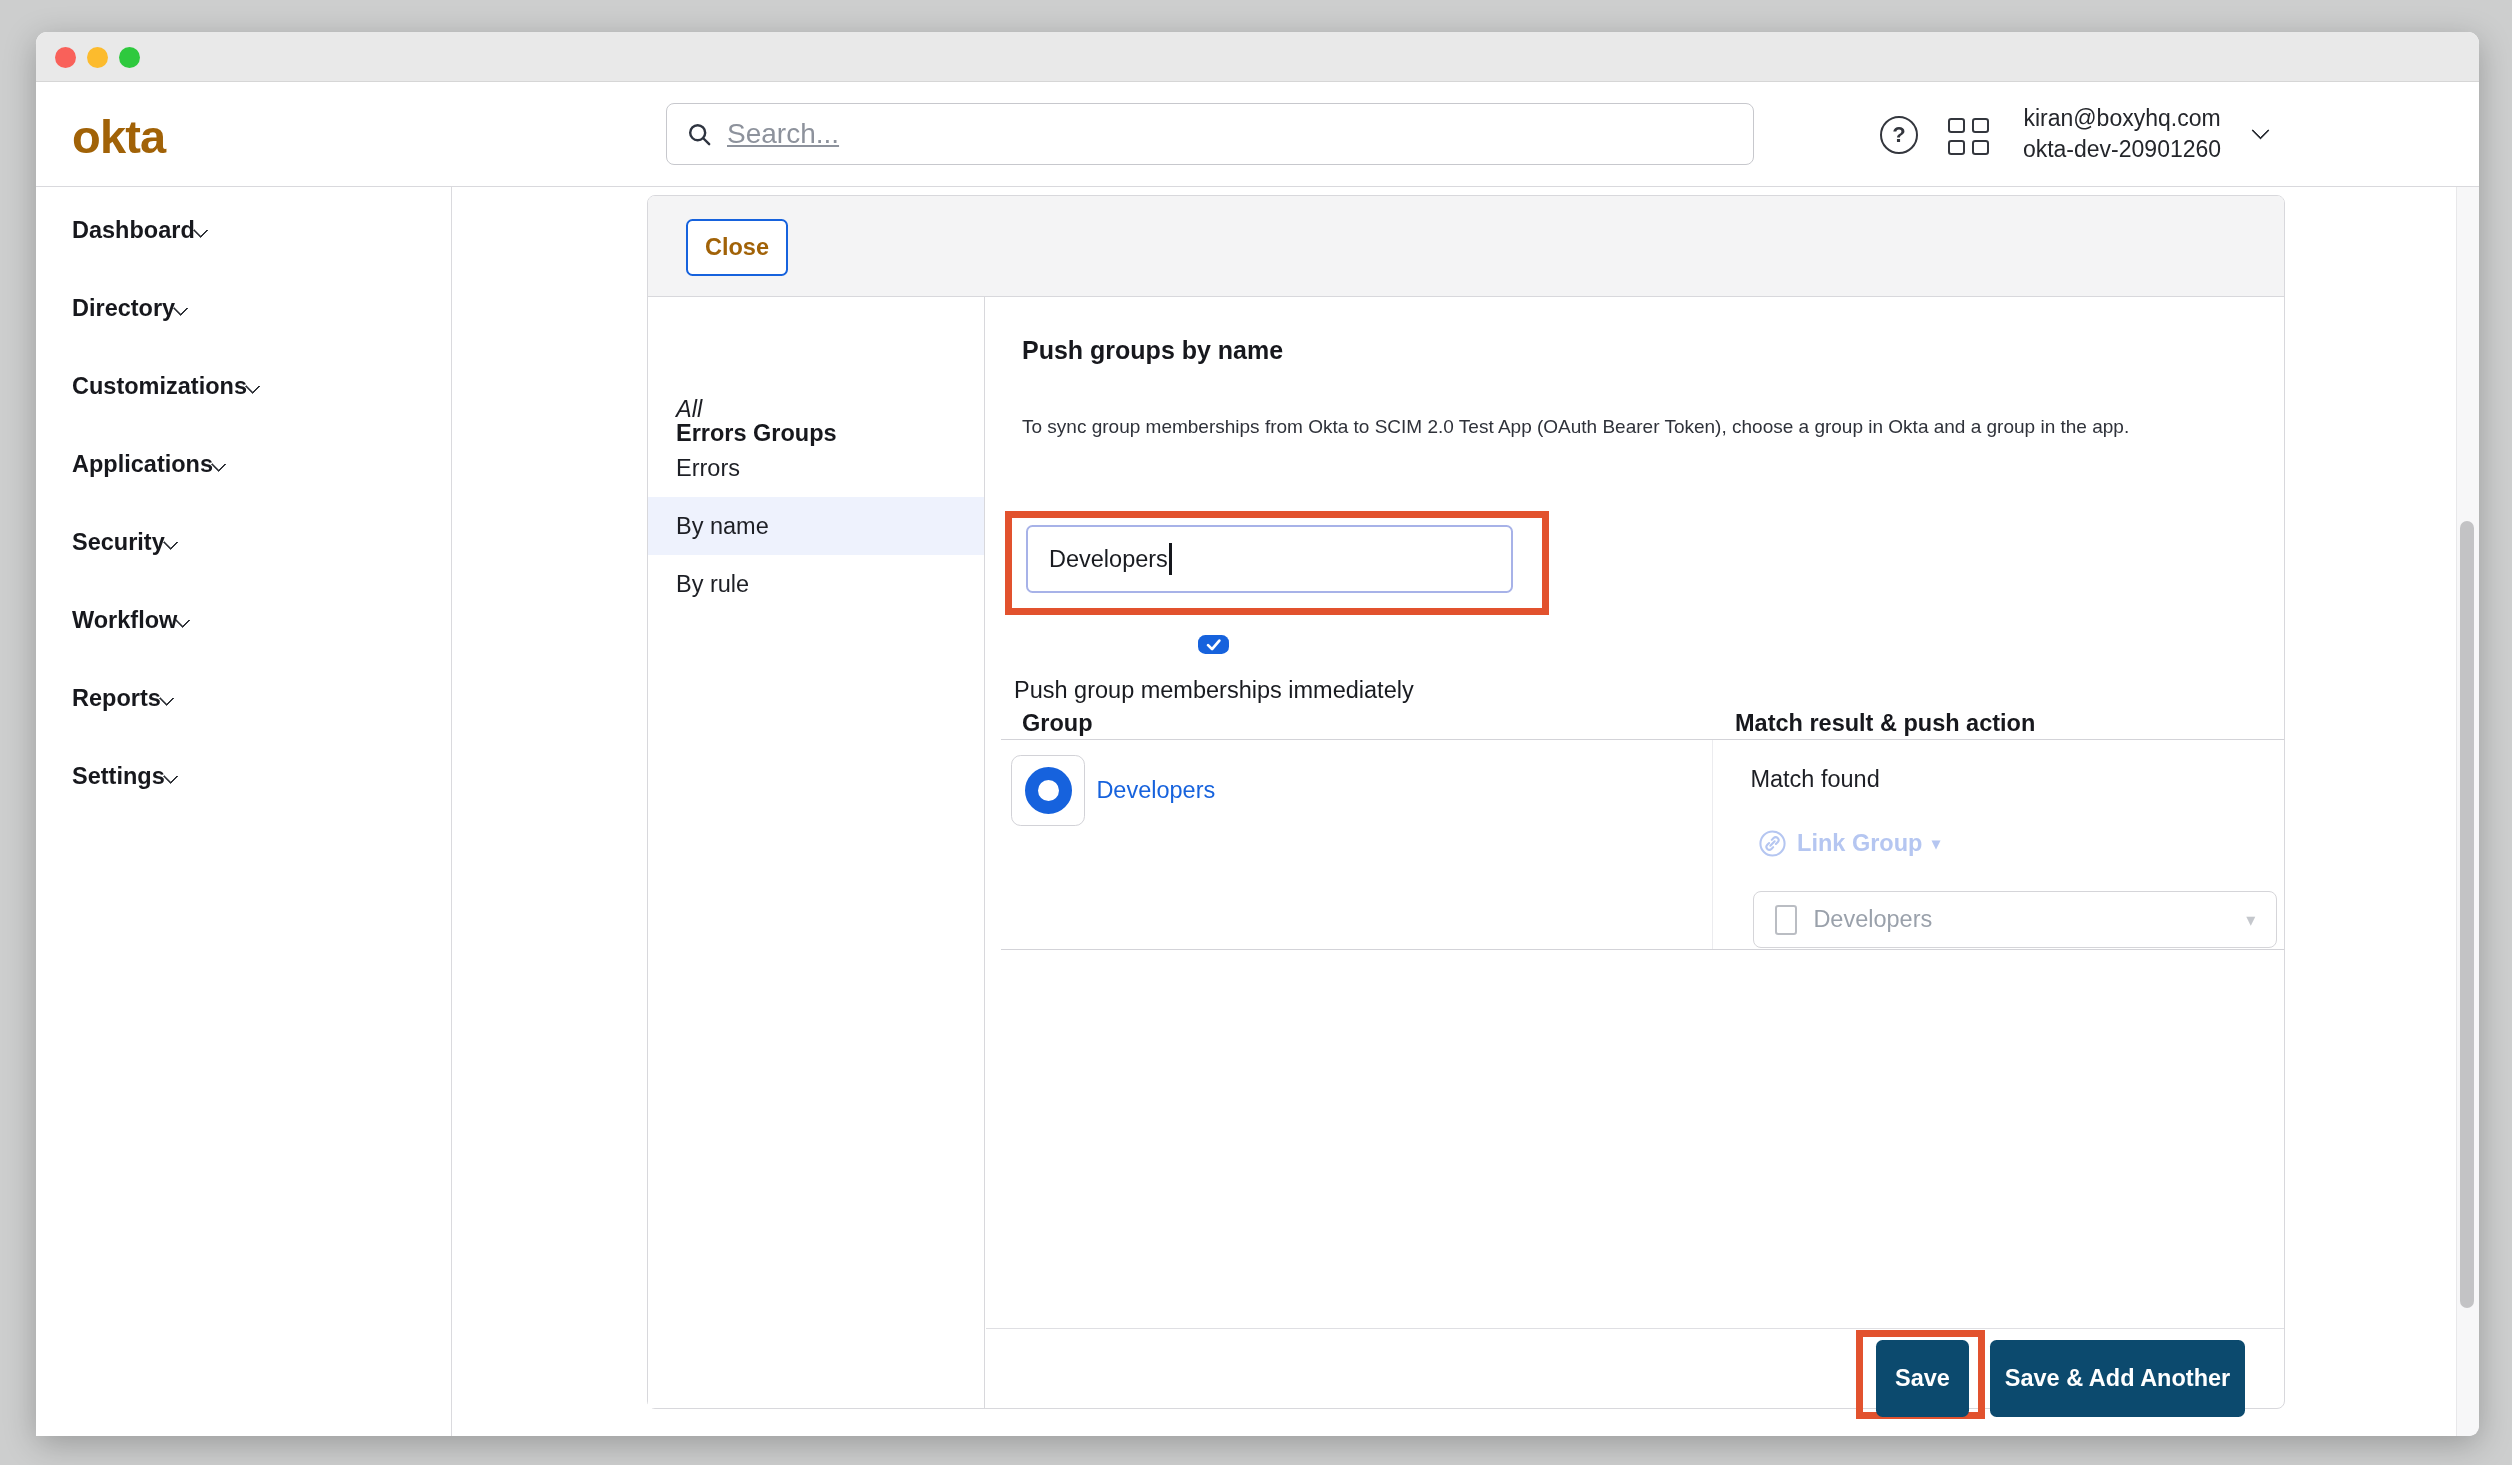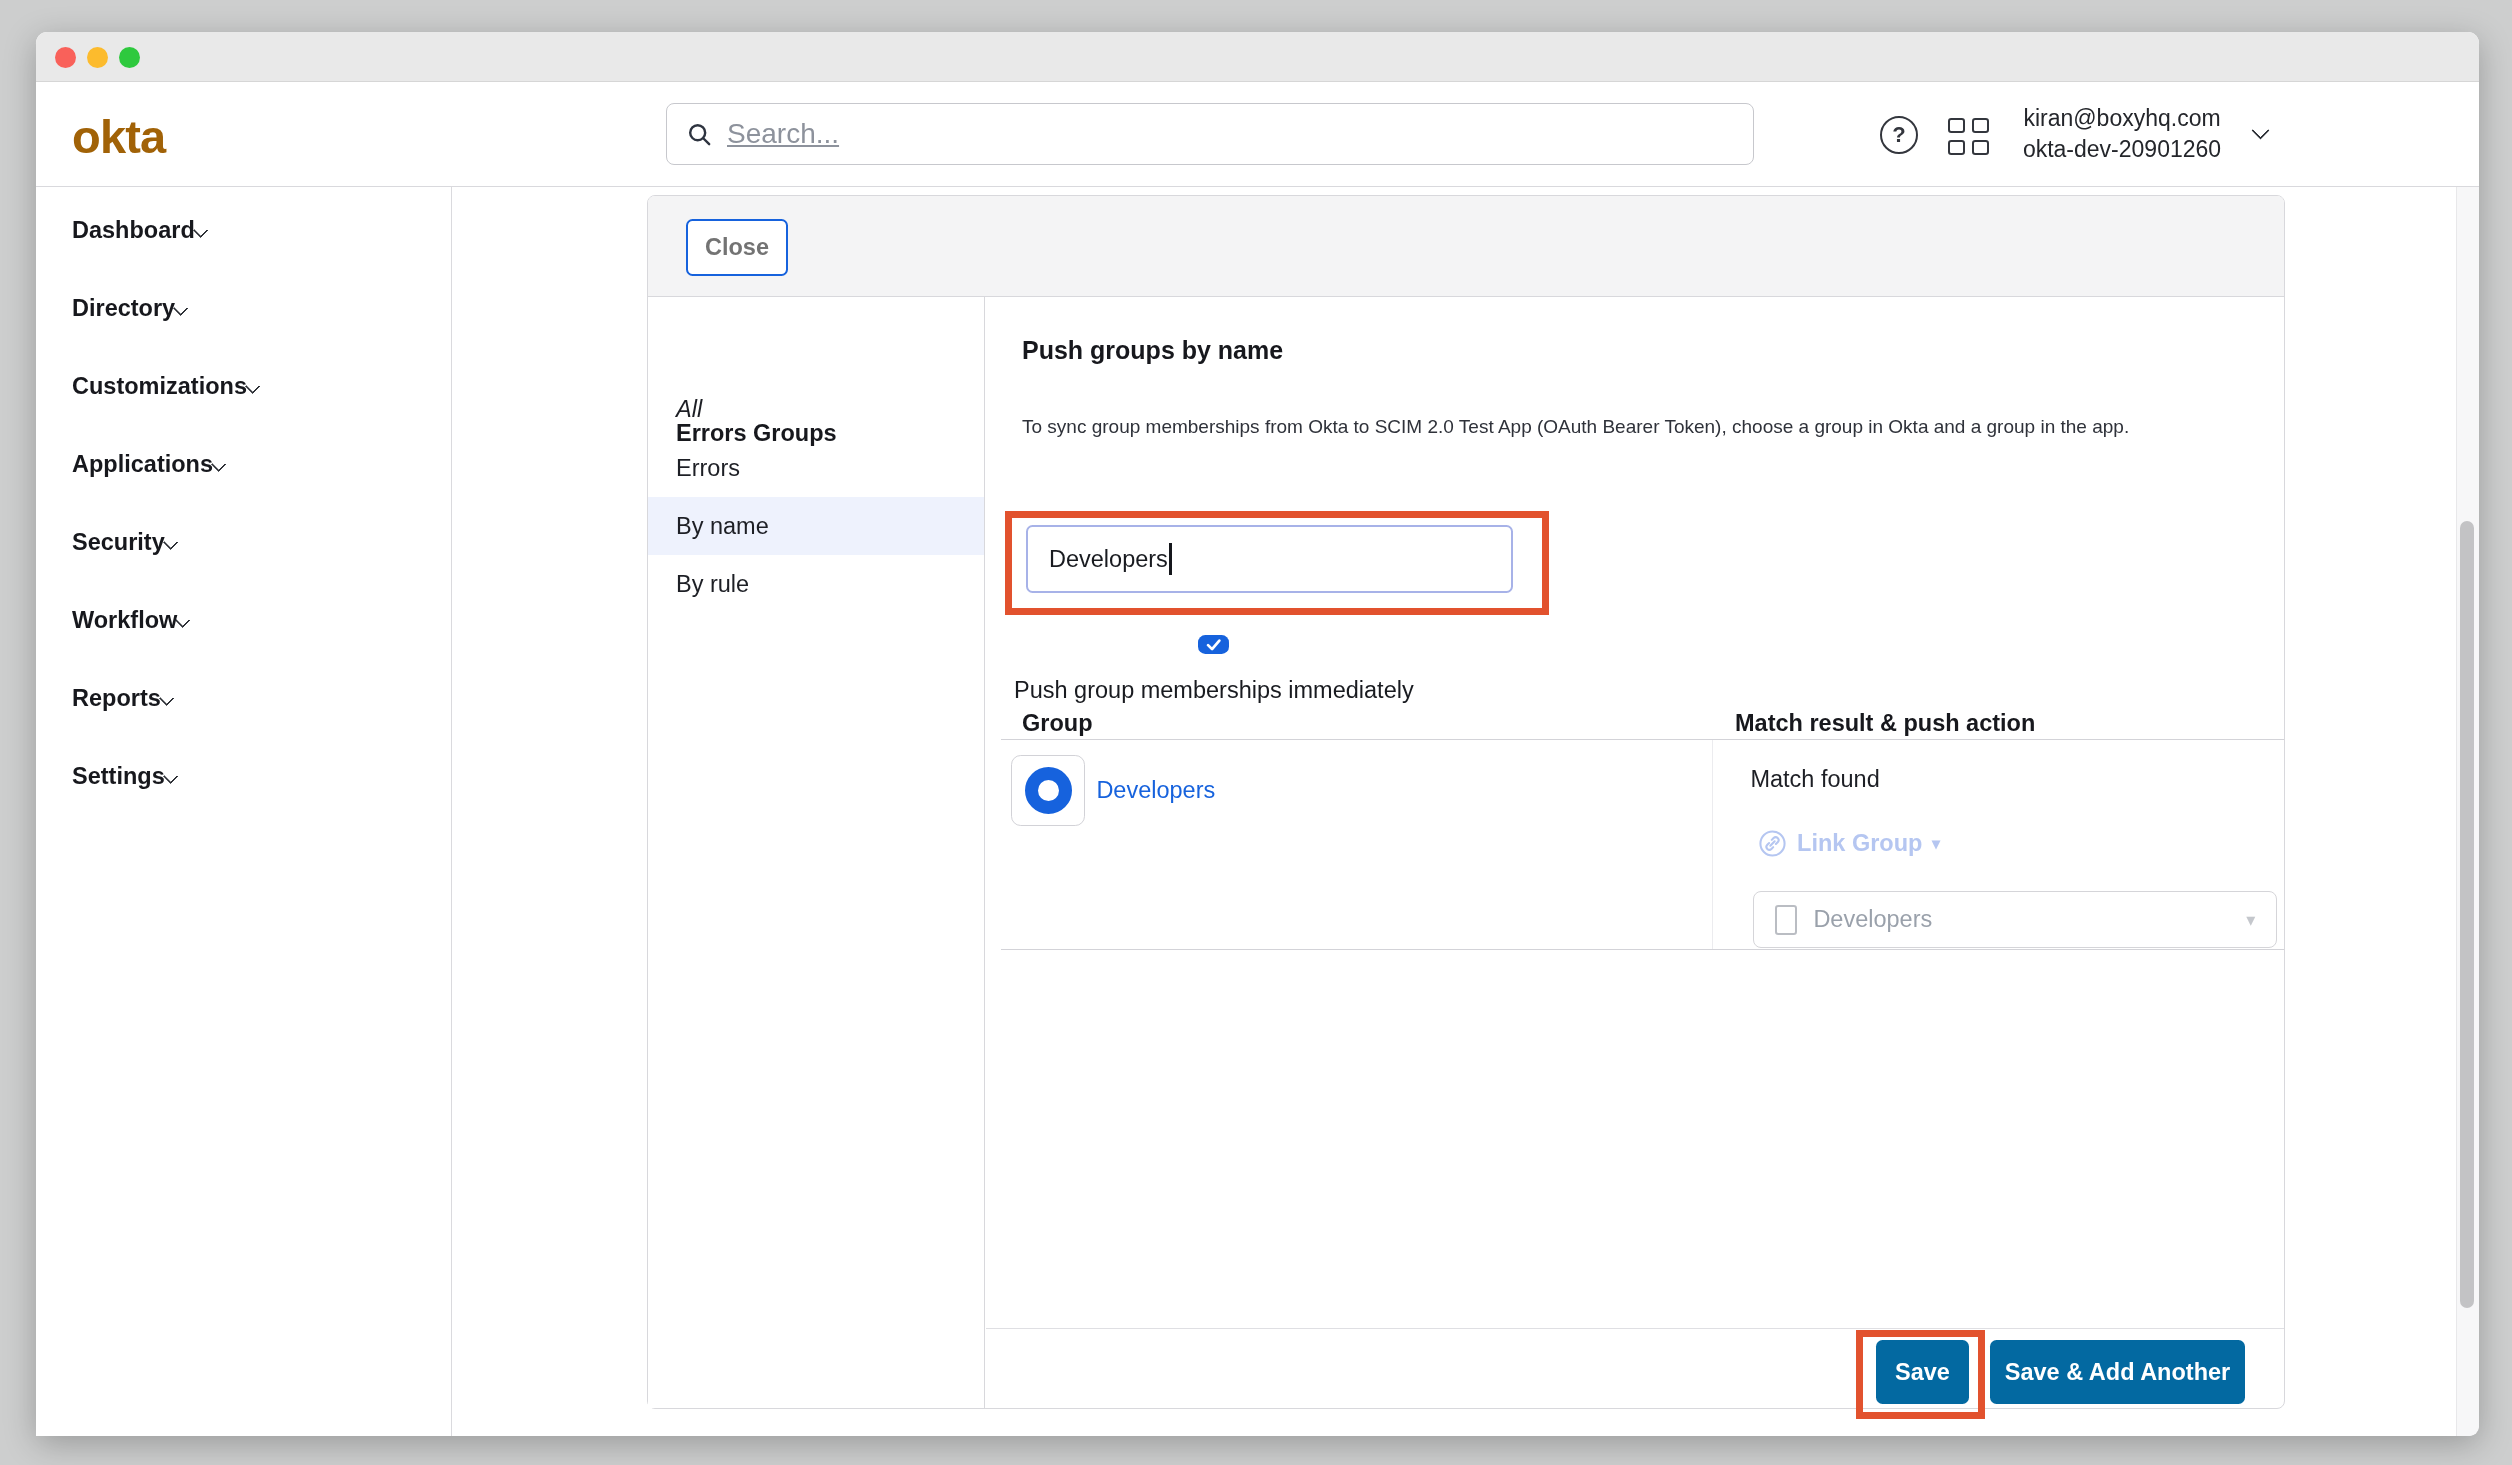--- a/index.html
+++ b/index.html
@@ -78,21 +78,21 @@
     position:absolute; left:611px; top:163px; width:1638px; height:1214px;
     border:1.6px solid #d8d8dc; border-radius:8px; background:#fff;
   }
   .card-header {
     position:absolute; left:0; top:0; right:0; height:101px;
     background:#f4f4f5; border-bottom:1.6px solid #d8d8dc; border-radius:6.5px 6.5px 0 0;
   }
   .close-btn {
     position:absolute; left:38px; top:23px; width:102px; height:57px;
     background:#fff; border:2.4px solid #1662dd; border-radius:6.5px;
-    color:#737373; font-size:23.5px; font-weight:700;
+    color:#a16207; font-size:23.5px; font-weight:700;
     display:flex; align-items:center; justify-content:center; cursor:pointer;
   }
   .subnav {
     position:absolute; left:0; top:101px; bottom:0; width:337px;
     border-right:1.6px solid #d8d8dc; background:#fff;
   }
   .subnav-title { position:absolute; left:28px; top:123px; font-size:23.5px; font-weight:700; color:#17181d; }
   .subnav-item {
     position:absolute; left:0; right:0; height:58px;
     display:flex; align-items:center; padding-left:28px;
@@ -143,22 +143,22 @@
   .app-select {
     position:absolute; left:752px; top:151px; width:524px; height:57px;
     border:1.6px solid #d5d5d9; border-radius:8px; background:#fff;
     display:flex; align-items:center; padding:0 21px; gap:16px; cursor:pointer;
   }
   .doc-icon { width:22px; height:30px; border:2.4px solid #babdc3; border-radius:3.2px; }
   .app-select .val { font-size:23.5px; color:#9aa1ab; flex:1; }
   .app-select .dn { font-size:18px; color:#c4c7cc; }
   .bottom-divider { position:absolute; left:0; right:0; top:1031px; border-top:1.6px solid #dfdfe3; }
   .btn {
-    position:absolute; top:1043px; height:64px; border:none; border-radius:6.5px;
-    background:#0369a1; color:#fff; font-size:23.5px; font-weight:700;
+    position:absolute; top:1043px; height:77px; border:none; border-radius:6.5px;
+    background:#0c4a6e; color:#fff; font-size:23.5px; font-weight:700;
     font-family:"Liberation Sans", sans-serif;
     display:flex; align-items:center; justify-content:center; cursor:pointer; z-index:6;
   }
   .btn.save { left:890px; width:93px; }
   .btn.saa { left:1004px; width:255px; }
   
   .scroll-track {
     position:absolute; right:0; top:155px; bottom:0; width:23.5px;
     background:#f7f7f8; border-left:0.8px solid #e8e8ea; border-radius:0 0 9.7px 0;
   }

